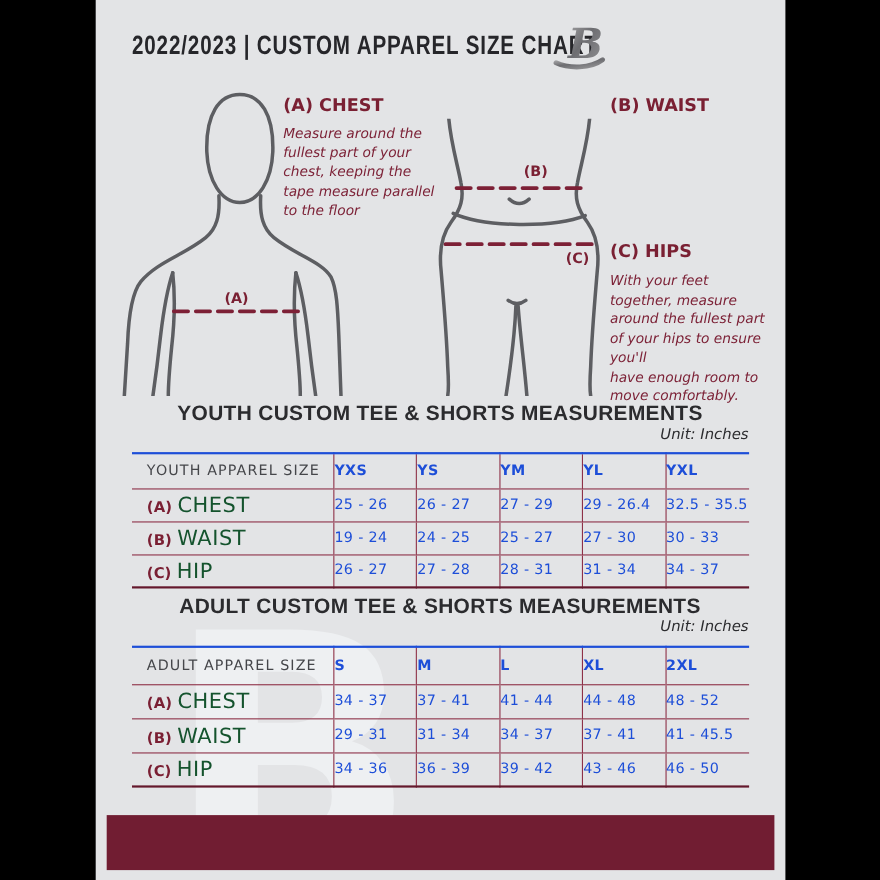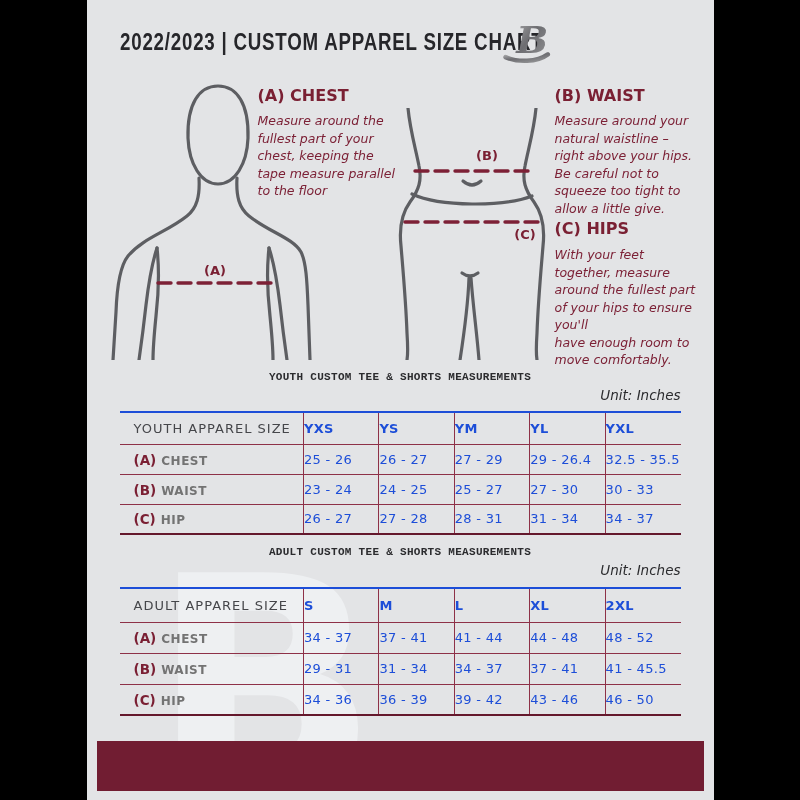--- a/index.html
+++ b/index.html
@@ -50,22 +50,22 @@
   }
   .guide-p {
     font-family:"DejaVu Sans", sans-serif;
     font-style:italic; font-size:12.5px; line-height:17.5px;
     color:#7c2136; white-space:pre-line;
   }
 
   
   .sec-title { left:33px; width:561px; text-align:center; }
   .sec-title .t {
-    font-family:Liberation Mono, monospace;
-    font-weight:700; font-size:11px; color:#2b2b2e; letter-spacing:0.3px;
+    font-family:Liberation Sans, sans-serif;
+    font-weight:700; font-size:19px; color:#2b2b2e; letter-spacing:0.3px;
   }
   .sec-unit { left:33px; width:561px; text-align:right; }
   .sec-unit .u {
     font-family:"DejaVu Sans", sans-serif;
     font-style:italic; font-size:13.5px; color:#2b2b2e;
   }
 
   
   .mtable {
     border-collapse:collapse; width:561px; table-layout:fixed;
@@ -76,21 +76,21 @@
   .mtable tr.hdr { height:32px; border-top:2px solid #1d4ed8; }
   .mtable tr.datarow { height:30px; border-top:1.5px solid #8e3148; }
   .mtable tr.last { border-bottom:2px solid #64182c; }
   .mtable td { padding:0; }
   .mtable td + td { border-left:1.5px solid #8e3148; }
   td.lab { text-align:left; padding-left:14px; }
   td.val { text-align:left; font-size:13px; color:#1d4ed8; letter-spacing:0.3px; }
   .apparel-h { font-size:13px; color:#45464a; letter-spacing:1px; }
   .size-h { font-weight:700; font-size:13.5px; color:#28282b; letter-spacing:0.5px; }
   .marker { color:#7a1f33; font-weight:700; font-size:13.5px; margin-right:5px; }
-  .rowname { color:#737373; font-size:12px; letter-spacing:0.5px;font-weight:bold; }
+  .rowname { color:#14532d; font-size:19px; letter-spacing:0.5px; }
 
   .footer-bar {
     position:absolute; left:10px; top:741px; width:607px; height:50px;
     background:#711d32; z-index:2;
   }
 </style>
 </head>
 <body>
 
 <div class="page">
@@ -144,26 +144,20 @@
   </svg>
 
   <div class="layer guide-h" style="left:171px; top:86px;">(A) CHEST</div>
   <div class="layer guide-p" style="left:171px; top:112px; width:150px;">Measure around the
 fullest part of your
 chest, keeping the
 tape measure parallel
 to the floor</div>
 
   <div class="layer guide-h" style="left:468px; top:86px;">(B) WAIST</div>
-  <div class="layer guide-p" style="left:468px; top:112px; width:155px;">Measure around your
-natural waistline –
-right above your hips.
-Be careful not to
-squeeze too tight to
-allow a little give.</div>
 
   <div class="layer guide-h" style="left:468px; top:219px;">(C) HIPS</div>
   <div class="layer guide-p" style="left:468px; top:246px; width:158px;">With your feet
 together, measure
 around the fullest part
 of your hips to ensure
 you'll
 have enough room to
 move comfortably.</div>
 
@@ -196,21 +190,21 @@
       <tr class="datarow">
         <td class="lab"><span class="marker">(A)</span><span class="rowname">CHEST</span></td>
         <td class="val">25 - 26</td>
         <td class="val">26 - 27</td>
         <td class="val">27 - 29</td>
         <td class="val">29 - 26.4</td>
         <td class="val">32.5 - 35.5</td>
       </tr>
       <tr class="datarow">
         <td class="lab"><span class="marker">(B)</span><span class="rowname">WAIST</span></td>
-        <td class="val">23 - 24</td>
+        <td class="val">19 - 24</td>
         <td class="val">24 - 25</td>
         <td class="val">25 - 27</td>
         <td class="val">27 - 30</td>
         <td class="val">30 - 33</td>
       </tr>
       <tr class="datarow last">
         <td class="lab"><span class="marker">(C)</span><span class="rowname">HIP</span></td>
         <td class="val">26 - 27</td>
         <td class="val">27 - 28</td>
         <td class="val">28 - 31</td>

